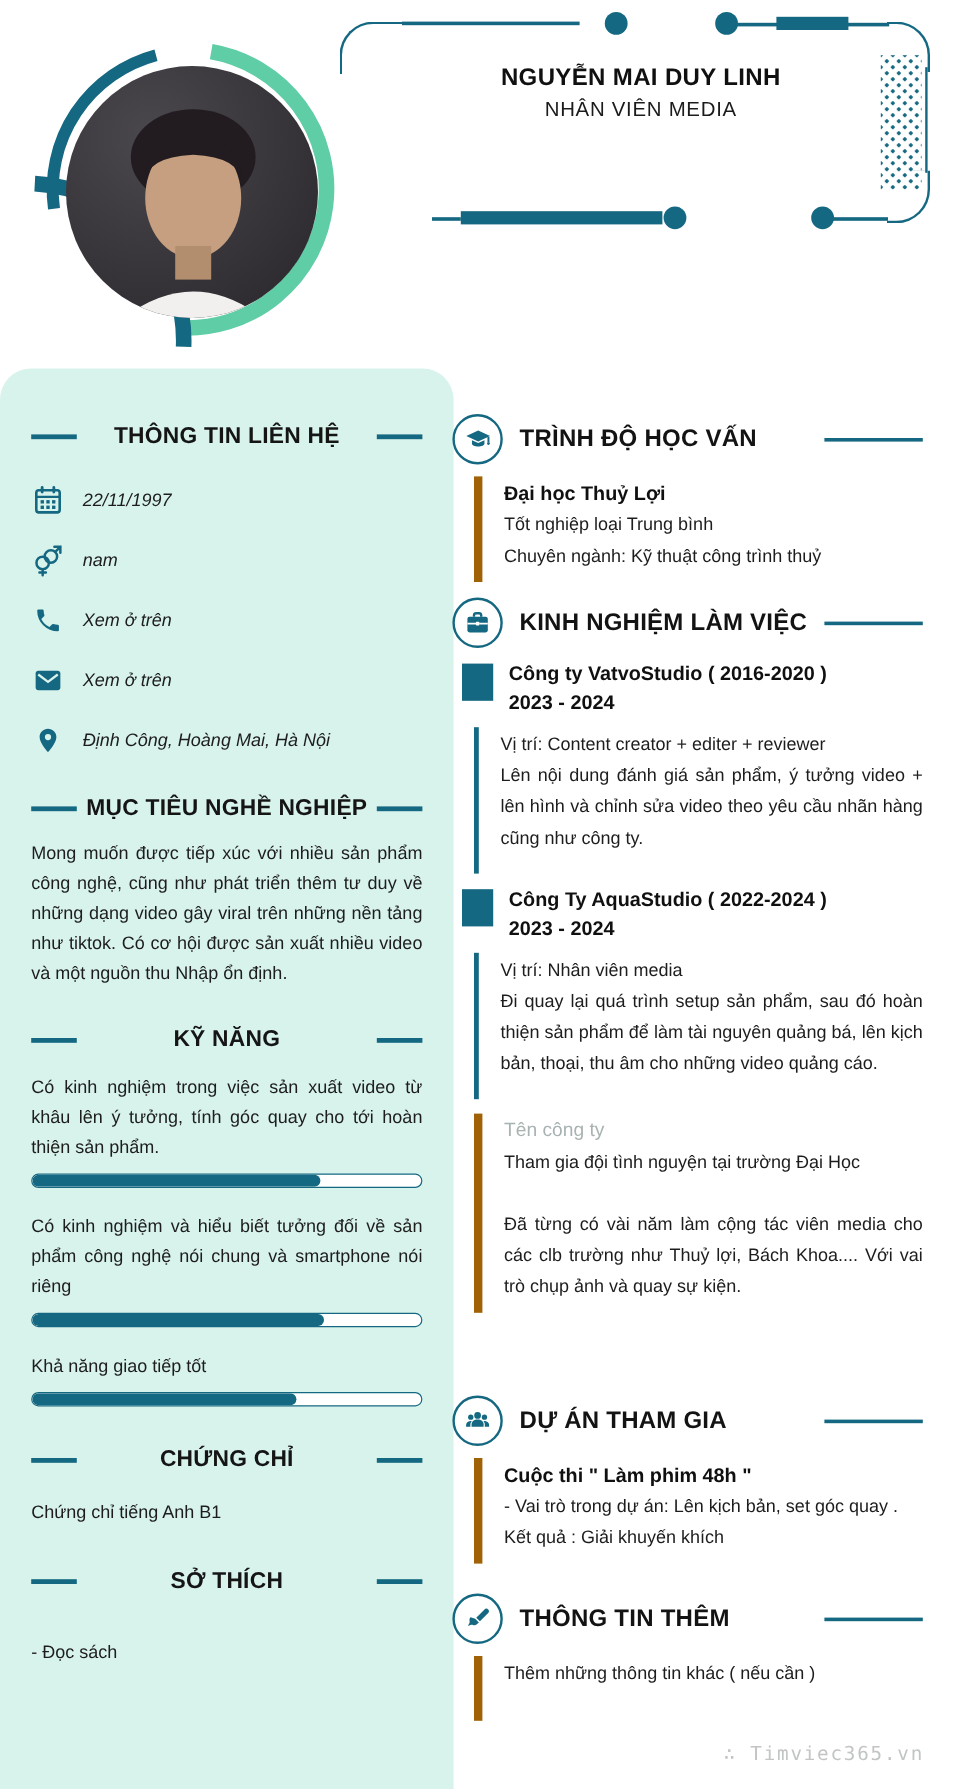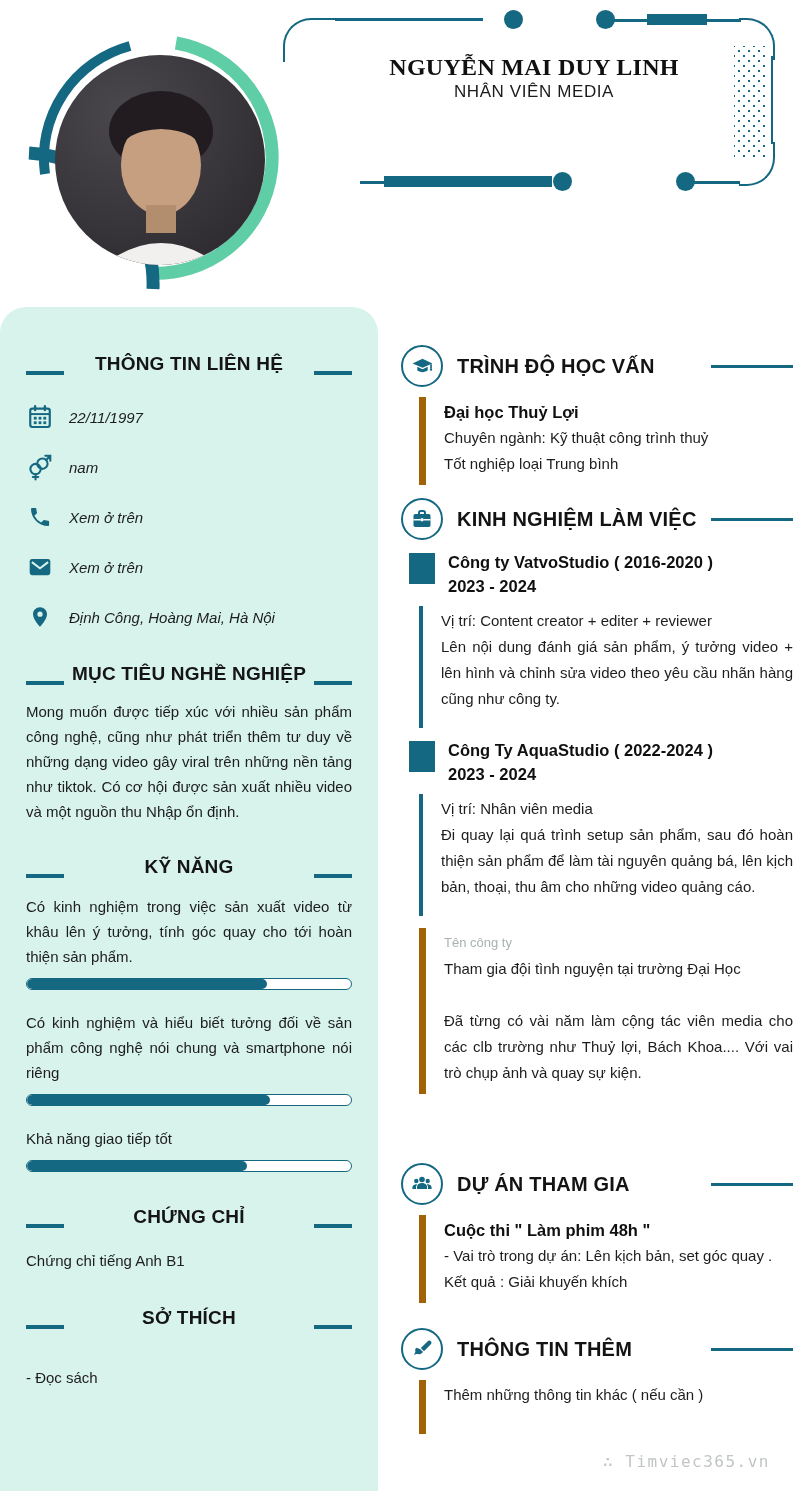--- a/index.html
+++ b/index.html
@@ -11,59 +11,59 @@
          border-top:2.5px solid #156881;border-left:2.5px solid #156881;border-top-left-radius:28px;}
   .fr-tr{position:absolute;left:739px;top:18px;width:34px;height:40px;background:none;
          border-top:2.5px solid #156881;border-right:2.5px solid #156881;border-top-right-radius:28px;}
   .fr-br{position:absolute;left:739px;top:142px;width:34px;height:42px;background:none;
          border-bottom:2.5px solid #156881;border-right:2.5px solid #156881;border-bottom-right-radius:28px;}
   .dot{position:absolute;width:19px;height:19px;border-radius:50%;background:#156881;}
   .dots-pattern{position:absolute;left:734px;top:46px;width:34px;height:112px;
         background-image:radial-gradient(#156881 1.3px,transparent 1.55px),radial-gradient(#156881 1.3px,transparent 1.55px);
         background-size:10px 10px;background-position:0 0,5px 5px;}
   .name{position:absolute;left:300px;top:54px;width:468px;text-align:center;
-        font-size:24px;font-weight:700;color:#101010;letter-spacing:.3px;font-family:Liberation Serif, serif;}
+        font-size:20px;font-weight:700;color:#101010;letter-spacing:.3px;}
   .jobtitle{position:absolute;left:300px;top:82px;width:468px;text-align:center;
         font-size:17px;color:#1b1b1b;letter-spacing:.6px;}
   .photo-wrap{position:absolute;left:15px;top:13px;}
   
   .sidebar{position:absolute;left:0;top:307px;width:378px;height:1184px;background:#d8f3ec;
         border-radius:26px 26px 0 0;padding:46px 26px 0;box-sizing:border-box;}
-  .sb-h{display:flex;align-items:flex-end;}
+  .sb-h{display:flex;align-items:center;}
   .hl{width:38px;height:4px;background:#156881;flex:none;}
   .sb-h span{flex:1;text-align:center;font-size:19px;font-weight:700;color:#151515;letter-spacing:.2px;}
   .c-row{display:flex;align-items:center;gap:16px;height:28px;margin-top:22px;}
   .c-row.first{margin-top:28px;}
   .cicon{width:27px;height:27px;flex:none;display:flex;align-items:center;justify-content:center;}
   .ctext{font-size:15px;color:#1d1d1d;font-style:italic;}
   .para{margin:14px 0 0;font-size:15px;line-height:25px;text-align:justify;color:#1d1d1d;}
   .mt32{margin-top:32px;} .mt34{margin-top:34px;} .mt38{margin-top:38px;}
   .skill{margin-top:20px;} .skill.first{margin-top:16px;}
   .skill p{margin:0;font-size:15px;line-height:25px;text-align:justify;color:#1d1d1d;}
   .bar{margin-top:9px;height:12px;border:1.5px solid #156881;border-radius:7px;background:#fff;box-sizing:border-box;overflow:hidden;}
   .fill{height:100%;background:#156881;border-radius:6px;}
   .plain{margin-top:24px;font-size:15px;color:#1d1d1d;}
   .plain.hob{margin-top:40px;}
   
-  .rsec{position:absolute;left:401px;width:392px;}
+  .rsec{position:absolute;left:377px;width:392px;}
   .rhead{display:flex;align-items:center;gap:14px;}
   .ricon{width:42px;height:42px;border:2.5px solid #156881;border-radius:50%;flex:none;
         display:flex;align-items:center;justify-content:center;box-sizing:border-box;}
   .rhead h2{margin:0;font-size:20px;font-weight:700;color:#131313;letter-spacing:.2px;}
   .rline{margin-left:auto;width:82px;height:3px;background:#156881;}
   .rbody{margin:10px 0 0 18px;border-left:7px solid #a16207;padding:2px 0 8px 18px;
         font-size:15px;line-height:26px;color:#1d1d1d;}
   .bold{font-weight:700;font-size:16.5px;color:#101010;}
   .jhead{display:flex;gap:13px;margin:10px 0 0 8px;}
   .jbullet{width:26px;height:31px;background:#156881;flex:none;margin-top:3px;}
   .jtitle div{font-weight:700;font-size:16.5px;line-height:24px;color:#101010;}
   .jbody{margin:8px 0 0 18px;border-left:4px solid #156881;padding:2px 0 16px 18px;
         font-size:15px;line-height:26px;color:#1d1d1d;}
   .just{text-align:justify;}
-  .ph{color:#a9b2b2;font-size:13px;}
+  .ph{color:#a9b2b2;font-size:16px;}
   .vgap{height:26px;}
   .addl{padding-bottom:26px;}
   .watermark{position:absolute;right:30px;top:1452px;font-family:"DejaVu Sans Mono","Liberation Mono",monospace;
         font-size:16px;color:#c2c5c5;letter-spacing:1.5px;}
 </style>
 </head>
 <body>
 
 <div class="page">
 
@@ -238,22 +238,22 @@
           <path d="M7 12.3v2.9c0 1.2 2.2 2.2 5 2.2s5-1 5-2.2v-2.9l-5 2.3z"></path>
           <path d="M20.2 9.8v4.4" stroke="#156881" stroke-width="1.6" fill="none"></path>
           <circle cx="20.2" cy="15" r="1.1"></circle>
         </svg>
       </span>
       <h2>TRÌNH ĐỘ HỌC VẤN</h2>
       <i class="rline"></i>
     </div>
     <div class="rbody">
       <div class="bold">Đại học Thuỷ Lợi</div>
+      <div>Tốt nghiệp loại Trung bình</div>
       <div>Chuyên ngành: Kỹ thuật công trình thuỷ</div>
-      <div>Tốt nghiệp loại Trung bình</div>
     </div>
   </section>
 
   <section class="rsec" style="top:498px;">
     <div class="rhead">
       <span class="ricon">
         <svg viewBox="0 0 24 24" width="24" height="24">
           <path d="M9 7V5.8C9 4.8 9.8 4 10.8 4h2.4c1 0 1.8.8 1.8 1.8V7" stroke="#156881" stroke-width="2" fill="none"></path>
           <rect x="3.5" y="7" width="17" height="13" rx="1.8" fill="#156881"></rect>
           <path d="M3.5 12.7h7.2M13.3 12.7h7.2" stroke="#fff" stroke-width="1.5"></path>

